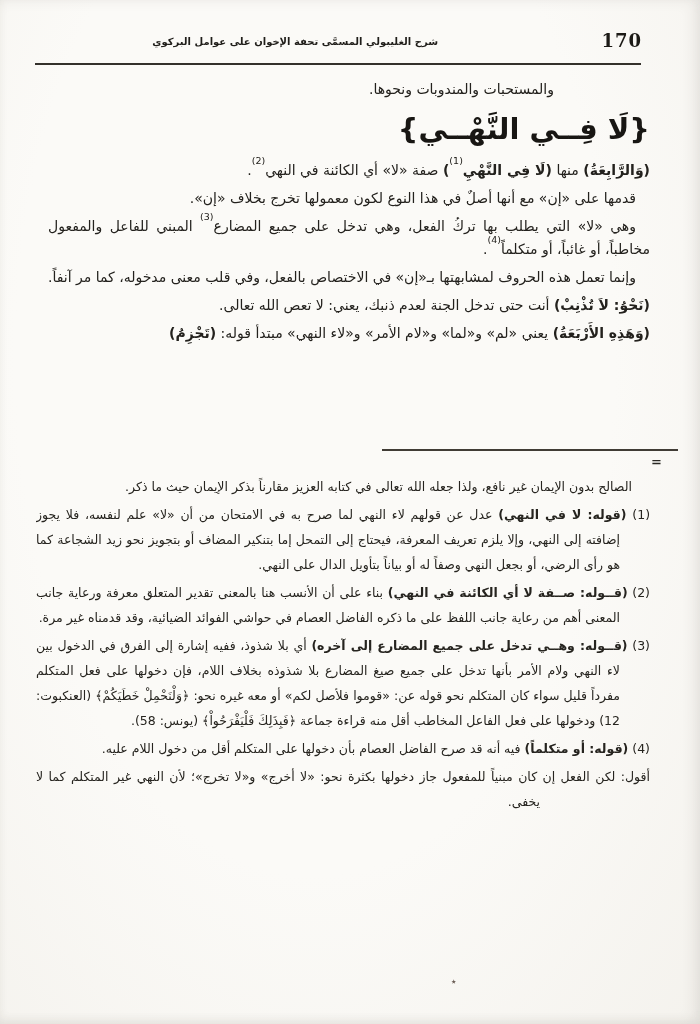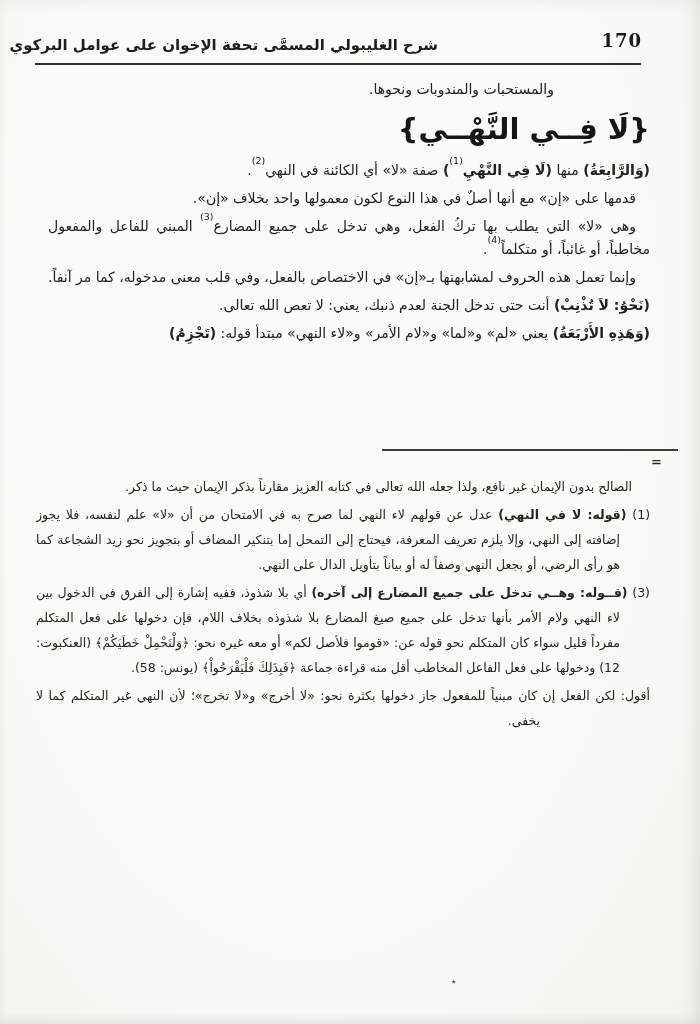--- a/index.html
+++ b/index.html
@@ -11,21 +11,21 @@
       radial-gradient(ellipse at 45% 35%, #fbfaf7 55%, #f4f2ed 100%);
     box-shadow:inset -6px 0 14px rgba(60,55,45,.08), inset 0 -4px 10px rgba(60,55,45,.05);
     font-family:"DejaVu Sans", sans-serif;
     color:#23211d;
     overflow:hidden;
   }
   
   .running-title{
     position:absolute;top:36px;left:38px;width:400px;
     direction:rtl;text-align:right;
-    font-size:15px;font-weight:bold;white-space:nowrap;color:#1f1d19;
+    font-size:10px;font-weight:bold;white-space:nowrap;color:#1f1d19;
   }
   .page-number{
     position:absolute;top:30px;right:58px;
     font-family:"DejaVu Serif", serif;
     font-size:18px;font-weight:bold;color:#1c1a16;letter-spacing:1px;
   }
   .header-rule{
     position:absolute;top:63px;left:35px;width:606px;height:2px;
     background:#34312b;border:none;
   }
@@ -73,32 +73,34 @@
 <div class="page">
 
   <div class="running-title">شرح الغليبولي المسمَّى تحفة الإخوان على عوامل البركوي</div>
   <div class="page-number">170</div>
   <div class="header-rule"></div>
 
   <div class="main">
     <div class="intro-line">والمستحبات والمندوبات ونحوها.</div>
     <div class="section-heading">{لَا فِــي النَّهْــي}</div>
     <p><b>(وَالرَّابِعَةُ)</b><span> منها </span><b>(لَا فِي النَّهْيِ</b><sup>(1)</sup><b>)</b><span> صفة «لا» أي الكائنة في النهي</span><sup>(2)</sup><span>.</span></p>
-    <p class="indent"><span>قدمها على «إن» مع أنها أصلٌ في هذا النوع لكون معمولها واحد بخلاف «إن».</span></p>
+    <p class="indent"><span>قدمها على «إن» مع أنها أصلٌ في هذا النوع لكون معمولها تخرج بخلاف «إن».</span></p>
     <p class="indent"><span>وهي «لا» التي يطلب بها تركُ الفعل، وهي تدخل على جميع المضارع</span><sup>(3)</sup><span> المبني للفاعل والمفعول مخاطباً، أو غائباً، أو متكلماً</span><sup>(4)</sup><span>.</span></p>
     <p class="indent"><span>وإنما تعمل هذه الحروف لمشابهتها بـ«إن» في الاختصاص بالفعل، وفي قلب معنى مدخوله، كما مر آنفاً.</span></p>
     <p><b>(نَحْوُ: لاَ تُذْنِبْ)</b><span> أنت حتى تدخل الجنة لعدم ذنبك، يعني: لا تعص الله تعالى.</span></p>
     <p><b>(وَهَذِهِ الأَرْبَعَةُ)</b><span> يعني «لم» و«لما» و«لام الأمر» و«لاء النهي» مبتدأ قوله: </span><b>(تَجْزِمُ)</b></p>
   </div>
 
   <div class="footnote-separator"></div>
   <div class="footnote-continuation-mark">=</div>
 
   <div class="footnotes">
     <p class="fn-cont"><span>الصالح بدون الإيمان غير نافع، ولذا جعله الله تعالى في كتابه العزيز مقارناً بذكر الإيمان حيث ما ذكر.</span></p>
     <p class="fn-item"><span>(1) </span><b>(قوله: لا في النهي)</b><span> عدل عن قولهم لاء النهي لما صرح به في الامتحان من أن «لا» علم لنفسه، فلا يجوز إضافته إلى النهي، وإلا يلزم تعريف المعرفة، فيحتاج إلى التمحل إما بتنكير المضاف أو بتجويز نحو زيد الشجاعة كما هو رأى الرضي، أو بجعل النهي وصفاً له أو بياناً بتأويل الدال على النهي.</span></p>
+    <p class="fn-item"><span>(2) </span><b>(قــوله: صــفة لا أي الكائنة في النهي)</b><span> بناء على أن الأنسب هنا بالمعنى تقدير المتعلق معرفة ورعاية جانب المعنى أهم من رعاية جانب اللفظ على ما ذكره الفاضل العصام في حواشي الفوائد الضيائية، وقد قدمناه غير مرة.</span></p>
     <p class="fn-item"><span>(3) </span><b>(قــوله: وهــي تدخل على جميع المضارع إلى آخره)</b><span> أي بلا شذوذ، ففيه إشارة إلى الفرق في الدخول بين لاء النهي ولام الأمر بأنها تدخل على جميع صيغ المضارع بلا شذوذه بخلاف اللام، فإن دخولها على فعل المتكلم مفرداً قليل سواء كان المتكلم نحو قوله عن: «قوموا فلأصل لكم» أو معه غيره نحو: ﴿وَلْنَحْمِلْ خَطَيَكُمْ﴾ (العنكبوت: 12) ودخولها على فعل الفاعل المخاطب أقل منه قراءة جماعة ﴿فَبِذَلِكَ فَلْيَفْرَحُواْ﴾ (يونس: 58).</span></p>
+    <p class="fn-item"><span>(4) </span><b>(قوله: أو متكلماً)</b><span> فيه أنه قد صرح الفاضل العصام بأن دخولها على المتكلم أقل من دخول اللام عليه.</span></p>
     <p class="fn-post"><span>أقول: لكن الفعل إن كان مبنياً للمفعول جاز دخولها بكثرة نحو: «لا أخرج» و«لا تخرج»؛ لأن النهي غير المتكلم كما لا يخفى.</span></p>
   </div>
 
   <div class="page-end-mark">٭</div>
 
 </div>
 
 </body></html>

